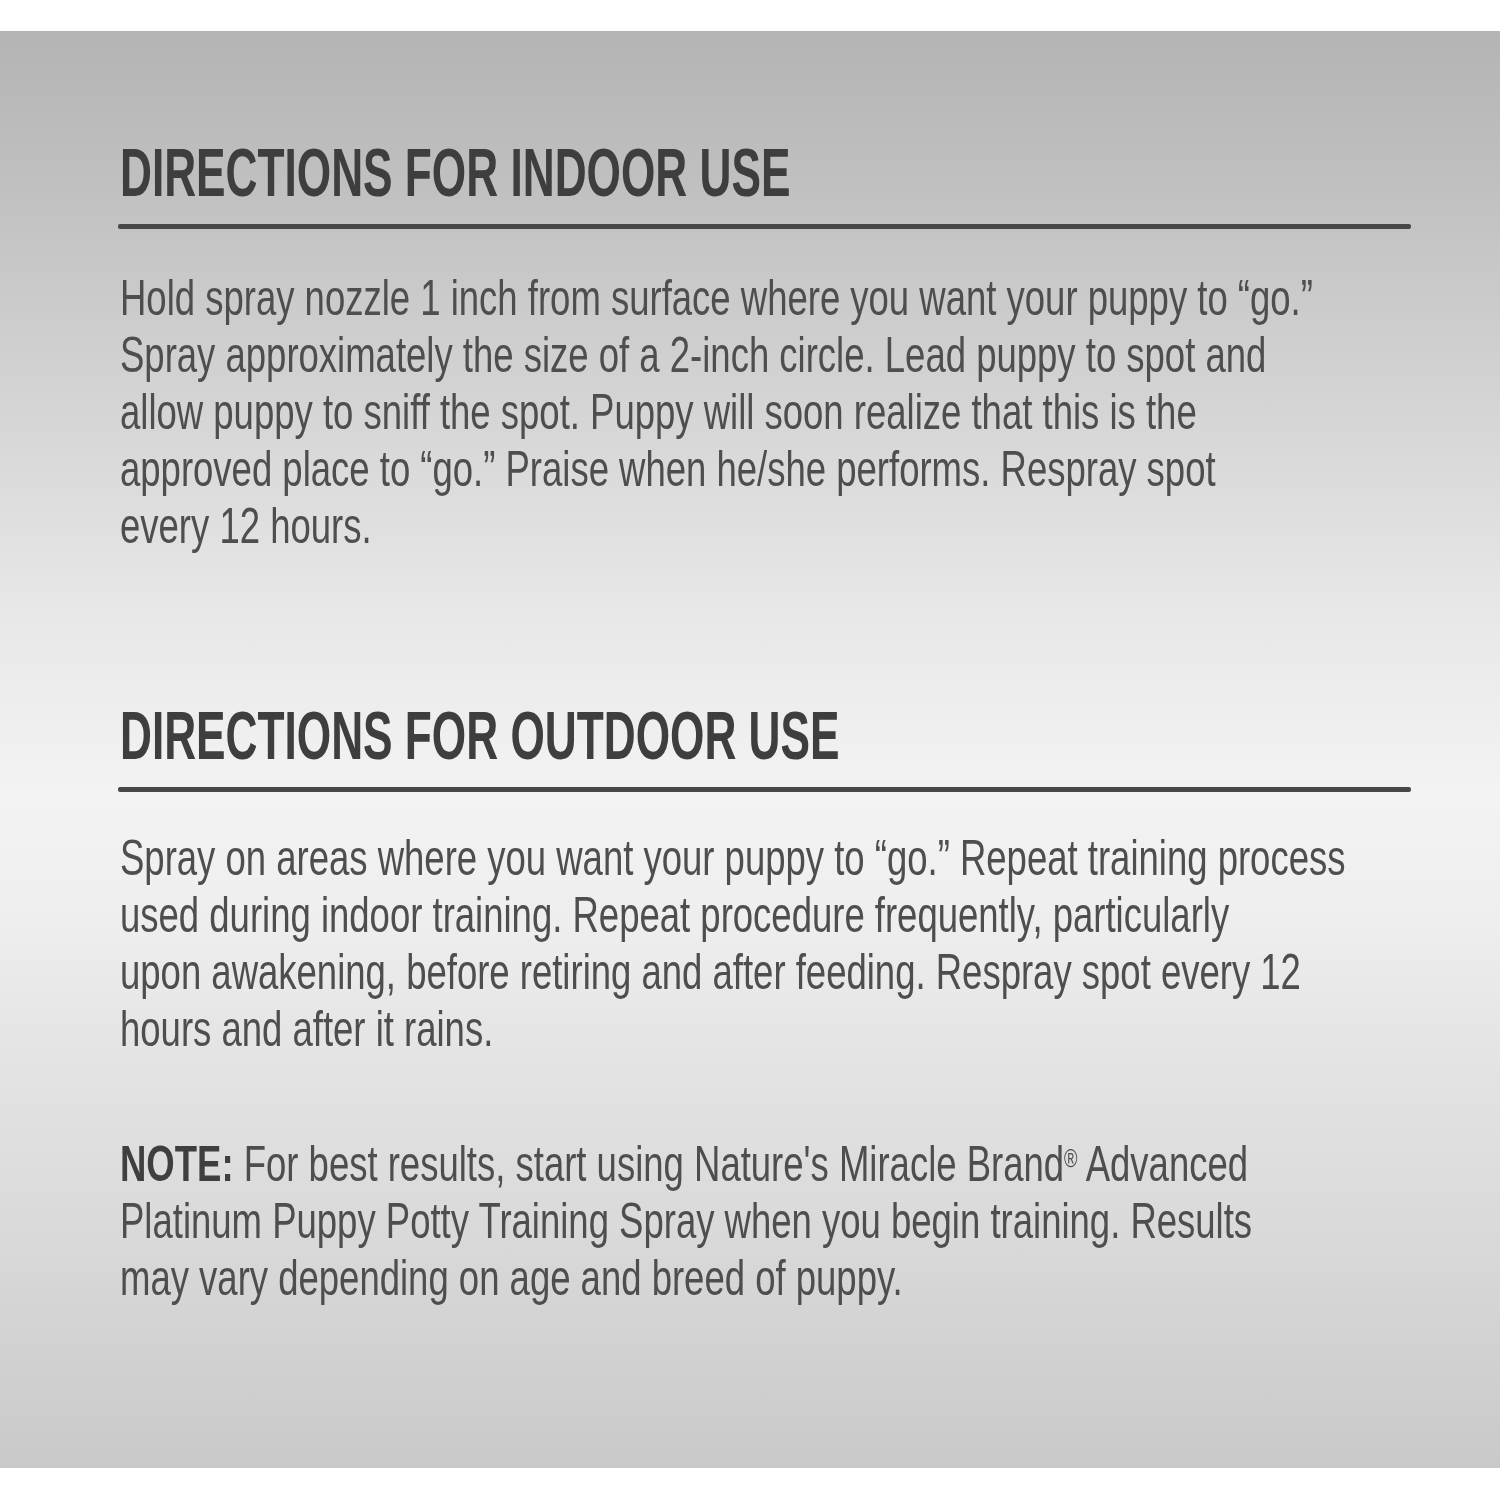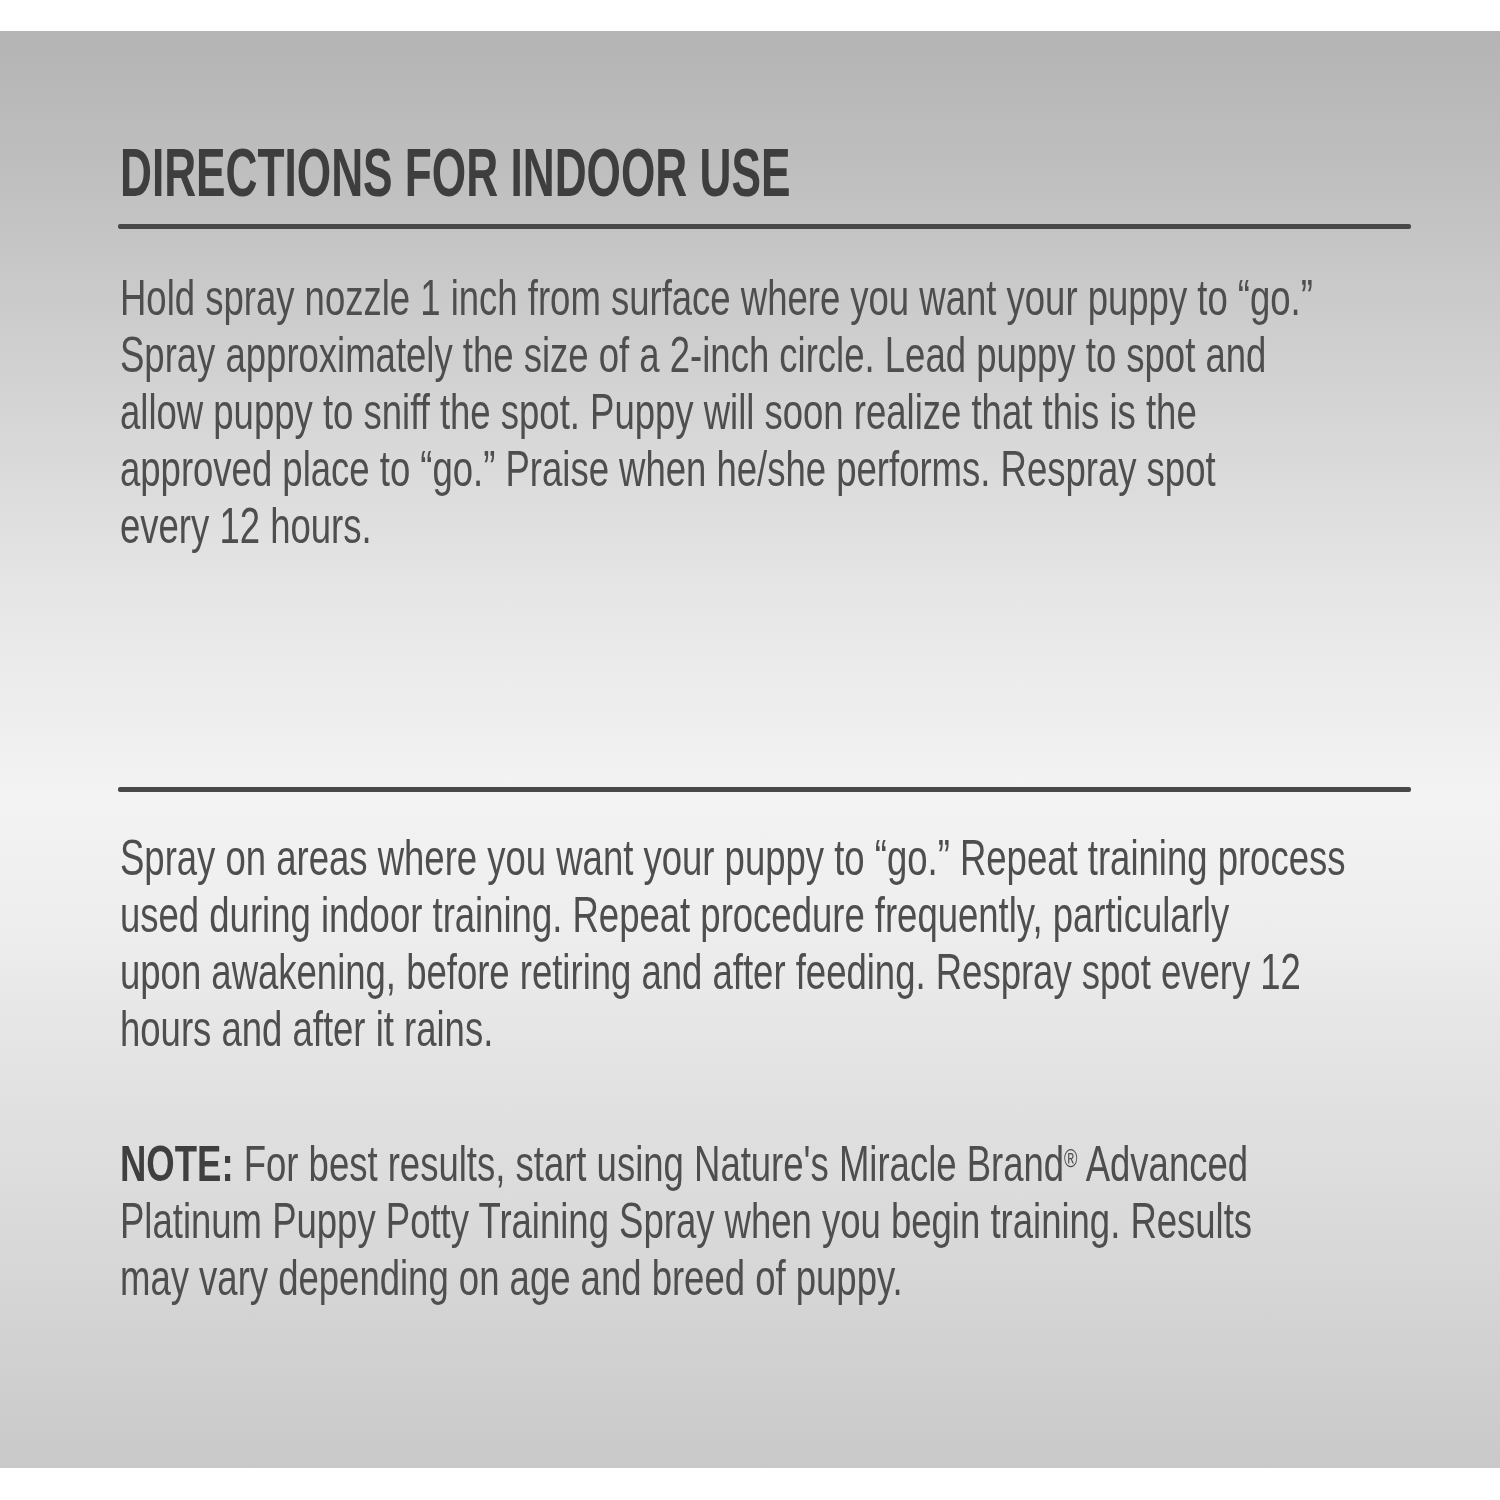--- a/index.html
+++ b/index.html
@@ -98,20 +98,23 @@
   <div class="divider divider-indoor"></div>
 
   <div class="body-text body-indoor">
     <div class="condense-body">Hold spray nozzle 1 inch from surface where you want your puppy to “go.”
 Spray approximately the size of a 2-inch circle. Lead puppy to spot and
 allow puppy to sniff the spot. Puppy will soon realize that this is the
 approved place to “go.” Praise when he/she performs. Respray spot
 every 12 hours.</div>
   </div>
 
+  <div class="heading heading-outdoor">
+    <div class="condense-heading">DIRECTIONS FOR OUTDOOR USE</div>
+  </div>
 
   <div class="divider divider-outdoor"></div>
 
   <div class="body-text body-outdoor">
     <div class="condense-body">Spray on areas where you want your puppy to “go.” Repeat training process
 used during indoor training. Repeat procedure frequently, particularly
 upon awakening, before retiring and after feeding. Respray spot every 12
 hours and after it rains.</div>
   </div>
 

